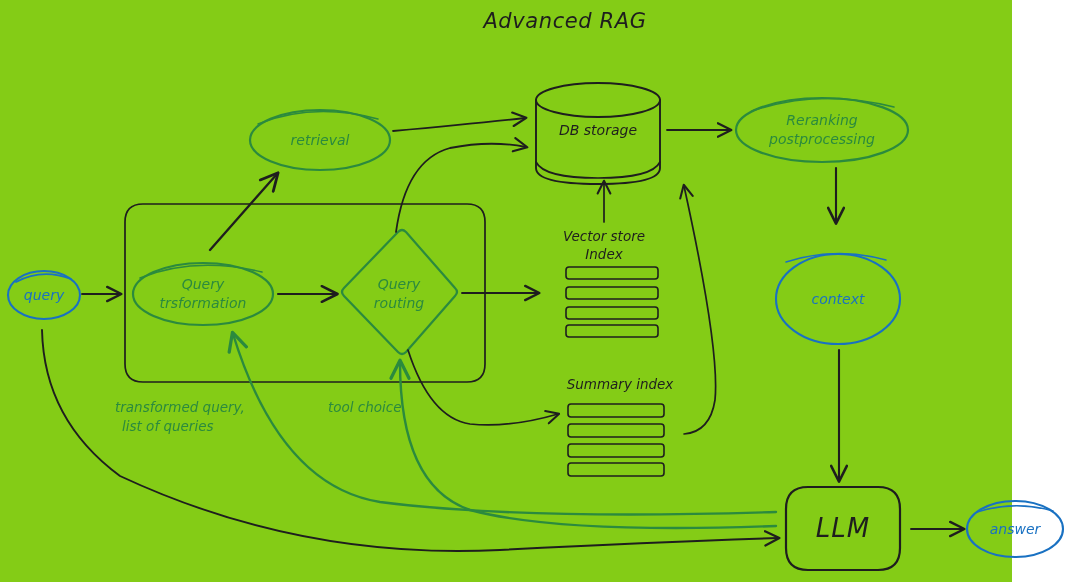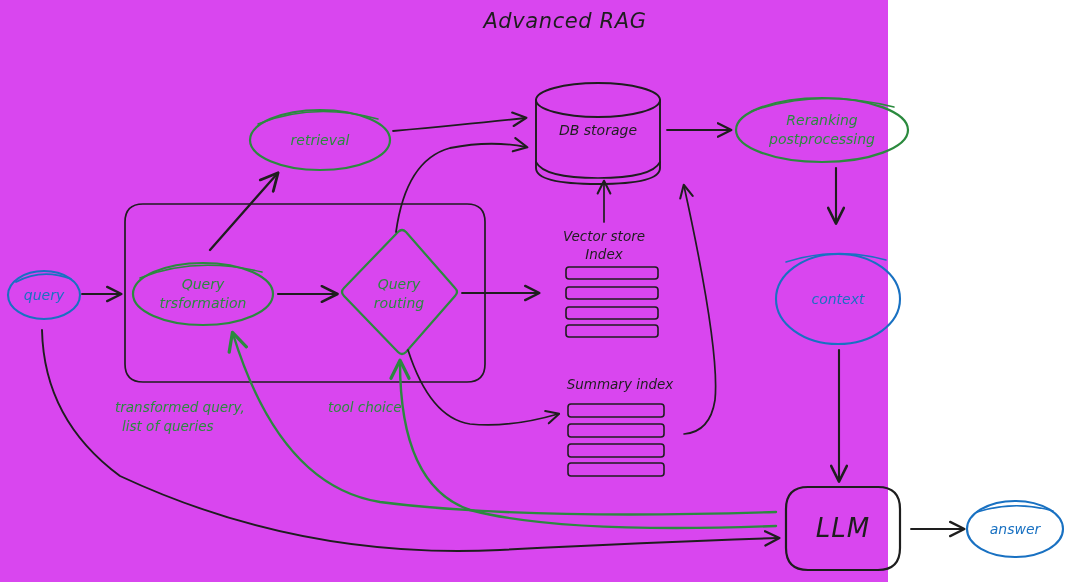--- a/index.html
+++ b/index.html
@@ -5,23 +5,23 @@
   * { box-sizing: border-box; }
   html, body {
     margin: 0; padding: 0;
     background: #ffffff;
     width: 1080px; height: 582px;
     overflow: hidden;
     font-family: "DejaVu Sans", sans-serif;
   }
   #canvas {
     position: relative;
-    width: 888px;
+    width: 1012px;
     height: 582px;
-    background: #d946ef;
+    background: #84cc16;
   }
   svg#diagram {
     position: absolute;
     top: 0; left: 0;
     width: 1080px;
     height: 582px;
   }
   text { dominant-baseline: middle; }
   .t-title {
     font-size: 21px;

